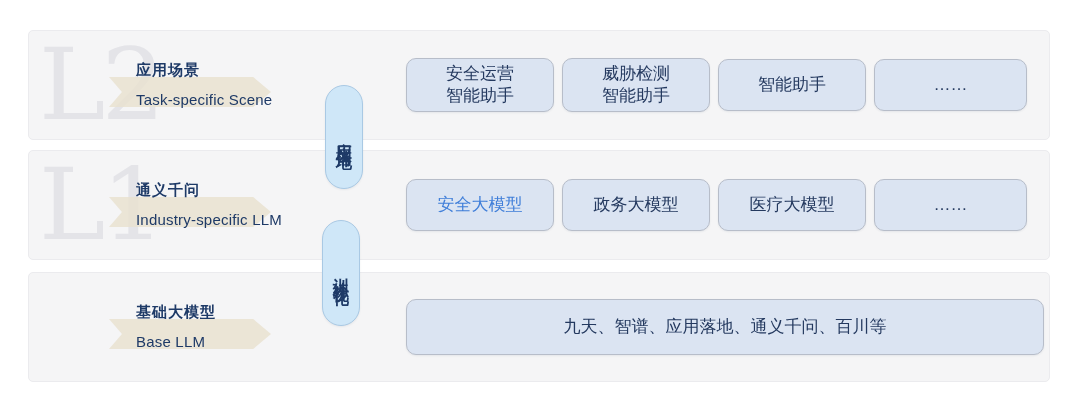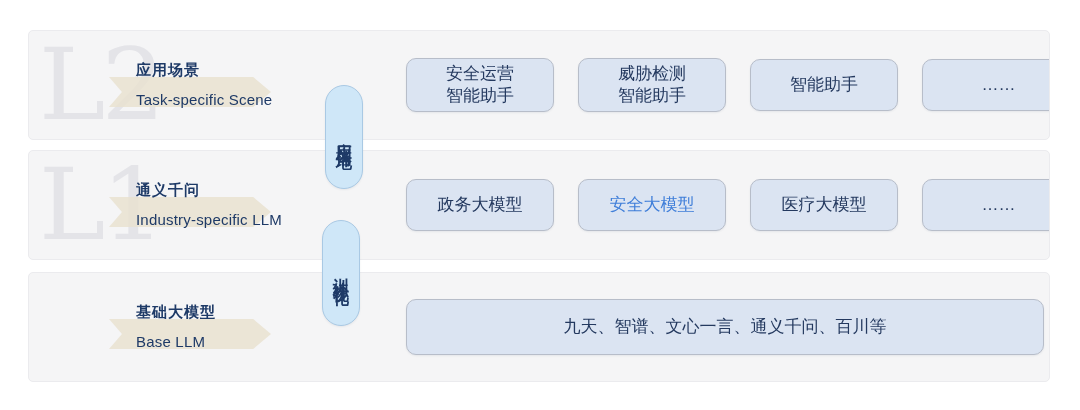--- a/index.html
+++ b/index.html
@@ -72,21 +72,21 @@
     margin-top: 12px;
     letter-spacing: 0.2px;
   }
   .boxes {
     position: absolute;
     left: 377px;
     top: 0;
     height: 100%;
     display: flex;
     align-items: center;
-    gap: 24px;
+    gap: 8px;
   }
   .box {
     width: 148px;
     min-height: 52px;
     background: var(--box-bg, #dbe4f2);
     border: 1px solid var(--box-border, #b7bdc9);
     border-radius: 10px;
     display: flex;
     flex-direction: column;
     align-items: center;
@@ -163,43 +163,43 @@
 
   <section class="panel panel-l1">
     <span class="watermark">L1</span>
     <div class="title-arrow"></div>
     <div class="titles">
       <h2 class="layer-title">通义千问</h2>
       <p class="layer-subtitle">Industry-specific LLM</p>
     </div>
     <div class="boxes">
       <div class="box">
+        <span class="highlight">安全大模型</span>
+      </div>
+      <div class="box">
         <span>政务大模型</span>
-      </div>
-      <div class="box">
-        <span class="highlight">安全大模型</span>
       </div>
       <div class="box">
         <span>医疗大模型</span>
       </div>
       <div class="box" style="width:153px">
         <span>……</span>
       </div>
     </div>
   </section>
 
   <section class="panel panel-l0">
     <div class="title-arrow"></div>
     <div class="titles">
       <h2 class="layer-title">基础大模型</h2>
       <p class="layer-subtitle">Base LLM</p>
     </div>
     <div class="boxes">
       <div class="box wide">
-        <span>九天、智谱、文心一言、通义千问、百川等</span>
+        <span>九天、智谱、应用落地、通义千问、百川等</span>
       </div>
     </div>
   </section>
 
   <div class="pill pill-deploy">
     <span class="pill-text">应用落地</span>
   </div>
   <div class="pill pill-train">
     <span class="pill-text">训练优化</span>
   </div>

